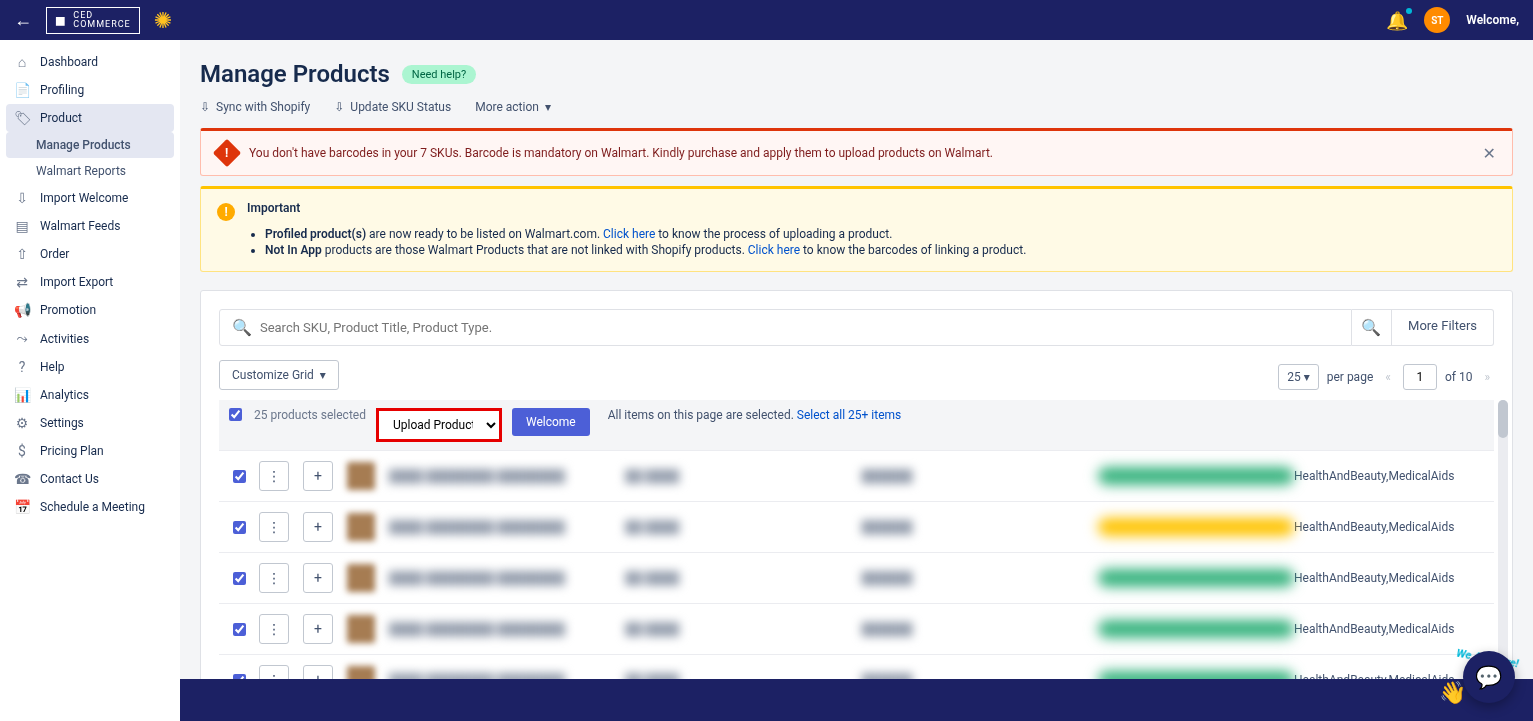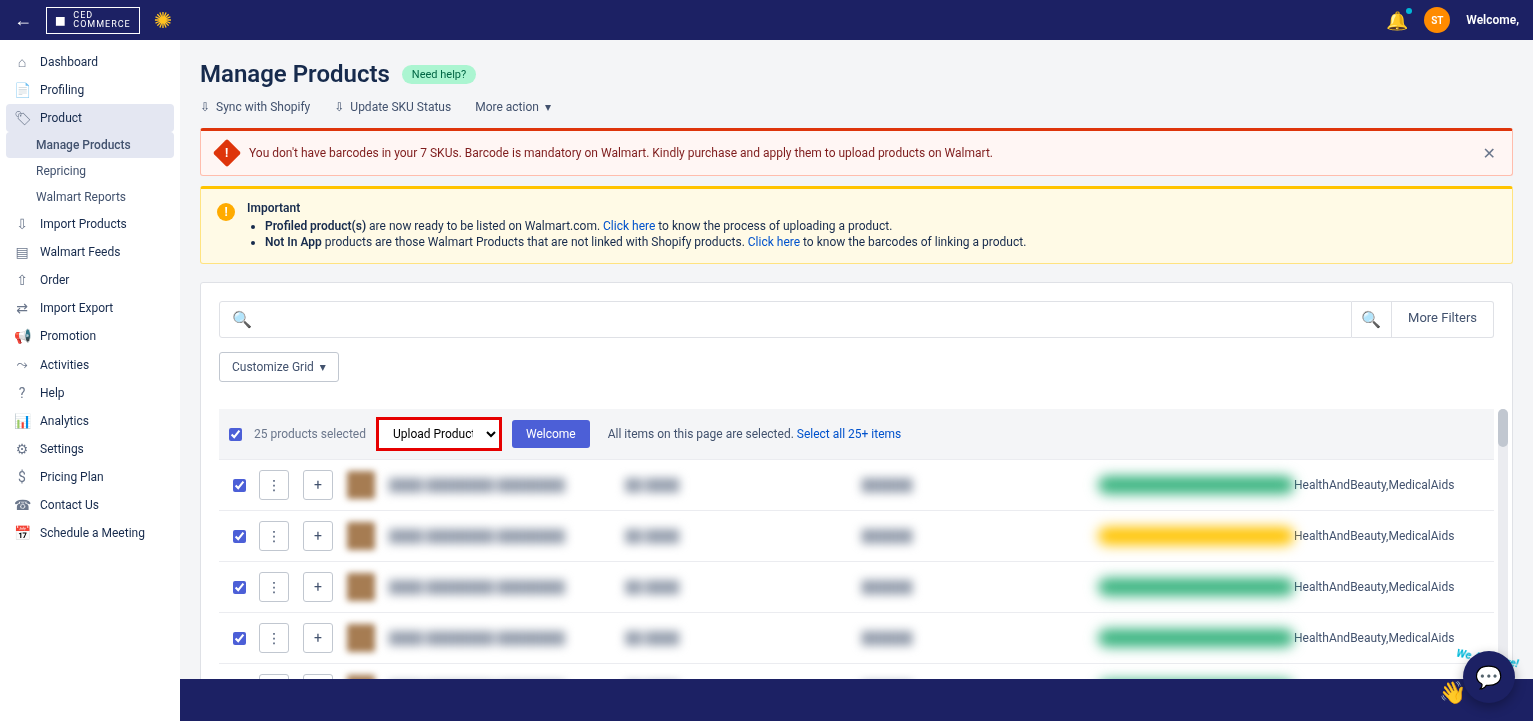--- a/index.html
+++ b/index.html
@@ -31,40 +31,40 @@
 .action-btn { display: flex; align-items: center; gap: 6px; cursor: pointer; }
 .alert { border: 1px solid #ffbdad; border-top: 3px solid #de350b; background: #fff6f4; padding: 12px 16px; display: flex; align-items: center; gap: 12px; margin-bottom: 10px; border-radius: 3px; }
 .alert-icon { width: 20px; height: 20px; background: #de350b; transform: rotate(45deg); display: flex; align-items: center; justify-content: center; border-radius: 2px; }
 .alert-icon span { transform: rotate(-45deg); color: #fff; font-weight: bold; font-size: 12px; }
 .alert-text { font-size: 12px; color: #7f1d1d; flex: 1; }
 .alert-close { color: #6b778c; font-size: 16px; cursor: pointer; }
 .info-box { border: 1px solid #ffe380; border-top: 3px solid #ffc400; background: #fffae6; padding: 12px 16px; display: flex; gap: 12px; margin-bottom: 18px; border-radius: 3px; }
 .info-icon { width: 18px; height: 18px; background: #ffab00; border-radius: 50%; display: flex; align-items: center; justify-content: center; color: #fff; font-weight: bold; font-size: 12px; flex-shrink: 0; margin-top: 2px; }
 .info-content { font-size: 12px; color: #172b4d; }
 .info-content strong { font-weight: 600; }
-.info-content ul { list-style: disc; padding-left: 18px; margin-top: 4px; }
+.info-content ul { list-style: disc; padding-left: 18px; margin-top: 12px; }
 .info-content li { margin-bottom: 2px; }
 .link { color: #0052cc; cursor: pointer; }
 .card { background: #fff; border: 1px solid #dfe1e6; border-radius: 3px; padding: 18px; }
 .tabs { display: flex; gap: 20px; border-bottom: 1px solid #dfe1e6; margin-bottom: 14px; }
 .tab { padding-bottom: 10px; font-size: 13px; color: #6b778c; cursor: pointer; display: flex; align-items: center; gap: 6px; }
 .tab.active { color: #172b4d; border-bottom: 2px solid #172b4d; font-weight: 500; margin-bottom: -1px; }
 .tab-count { background: #ebecf0; padding: 1px 8px; border-radius: 10px; font-size: 11px; }
 .search-row { display: flex; gap: 0; margin-bottom: 14px; }
 .search-box { flex: 1; display: flex; align-items: center; border: 1px solid #dfe1e6; border-radius: 3px 0 0 3px; padding: 8px 12px; }
 .search-box input { border: none; outline: none; flex: 1; font-size: 13px; margin-left: 8px; color: #42526e; }
 .search-icon-btn { width: 40px; border: 1px solid #dfe1e6; border-left: none; display: flex; align-items: center; justify-content: center; cursor: pointer; }
 .more-filters { border: 1px solid #dfe1e6; border-left: none; padding: 8px 16px; font-size: 13px; color: #42526e; cursor: pointer; border-radius: 0 3px 3px 0; }
-.grid-controls { display: flex; justify-content: space-between; align-items: flex-end; margin-bottom: 27px; }
+.grid-controls { display: flex; justify-content: space-between; align-items: flex-end; margin-bottom: 10px; }
 .customize-btn { border: 1px solid #c1c7d0; padding: 7px 12px; font-size: 12px; color: #42526e; border-radius: 3px; cursor: pointer; background: #fff; display: flex; align-items: center; gap: 6px; }
 .pagination { display: flex; align-items: center; gap: 8px; font-size: 12px; color: #42526e; }
 .page-select, .page-input { border: 1px solid #c1c7d0; padding: 5px 8px; border-radius: 3px; font-size: 12px; text-align: center; }
 .page-input { width: 34px; }
 .pager-arrow { color: #c1c7d0; cursor: pointer; padding: 0 4px; }
-.selection-bar { background: #f4f5f7; padding: 8px 10px; display: flex; align-items: center; gap: 10px; margin-bottom: 0; }
+.selection-bar { background: #f4f5f7; padding: 8px 10px; display: flex; align-items: flex-start; gap: 10px; margin-bottom: 0; }
 .sel-check { margin-right: 2px; }
 .sel-text { font-size: 12px; color: #6b778c; }
 .upload-select { border: 3px solid #e60000; padding: 6px 10px; font-size: 12px; width: 126px; background: #fff; }
 .action-primary { background: #4c5fd7; color: #fff; border: none; padding: 7px 14px; border-radius: 3px; font-size: 12px; cursor: pointer; }
 .sel-info { font-size: 12px; color: #42526e; margin-left: 8px; }
 .table-wrap { position: relative; }
 .table-scroll { position: absolute; right: -14px; top: 0; bottom: 0; width: 10px; background: #ebecf0; border-radius: 5px; }
 .table-thumb { position: absolute; top: 0; width: 100%; height: 38px; background: #c1c7d0; border-radius: 5px; }
 .product-row { display: flex; align-items: center; padding: 10px 0; border-top: 1px solid #ebecf0; }
 .row-check { width: 40px; display: flex; justify-content: center; }
@@ -118,28 +118,25 @@
         <span>Profiling</span>
       </div>
     <div class="nav-item active">
         <span class="nav-icon">🏷</span>
         <span>Product</span>
       </div>
     <div class="nav-item sub active">
         <span>Manage Products</span>
       </div>
     <div class="nav-item sub">
-        <span>Repricing</span>
-      </div>
-    <div class="nav-item sub">
         <span>Walmart Reports</span>
       </div>
     <div class="nav-item">
         <span class="nav-icon">⇩</span>
-        <span>Import Products</span>
+        <span>Import Welcome</span>
       </div>
     <div class="nav-item">
         <span class="nav-icon">▤</span>
         <span>Walmart Feeds</span>
       </div>
     <div class="nav-item">
         <span class="nav-icon">⇧</span>
         <span>Order</span>
       </div>
     <div class="nav-item">
@@ -218,30 +215,39 @@
           <li><strong>Not In App</strong><span> products are those Walmart Products that are not linked with Shopify products. </span><span class="link">Click here</span><span> to know the barcodes of linking a product.</span></li>
         </ul>
       </div>
     </div>
 
     <div class="card">
 
       <div class="search-row">
         <div class="search-box">
           <span>🔍</span>
+          <input type="text" placeholder="Search SKU, Product Title, Product Type." style="">
         </div>
         <div class="search-icon-btn">🔍</div>
         <div class="more-filters">More Filters</div>
       </div>
 
       <div class="grid-controls">
         <div class="customize-btn">
             <span>Customize Grid</span>
             <span>▾</span>
           </div>
+        <div class="pagination">
+          <span class="page-select"><span>25</span> ▾</span>
+          <span>per page</span>
+          <span class="pager-arrow">«</span>
+          <input class="page-input" value="1" style="">
+          <span>of 10</span>
+          <span class="pager-arrow">»</span>
+        </div>
       </div>
 
       <div class="table-wrap">
         <div class="selection-bar">
           <input type="checkbox" checked="" class="sel-check" style="accent-color: rgb(76, 95, 215);">
           <span class="sel-text">25 products selected</span>
           <select class="upload-select"><option>Upload Product</option></select>
           <button class="action-primary">Welcome</button>
           <span class="sel-info"><span>All items on this page are selected. </span><span class="link">Select all 25+ items</span></span>
         </div>

